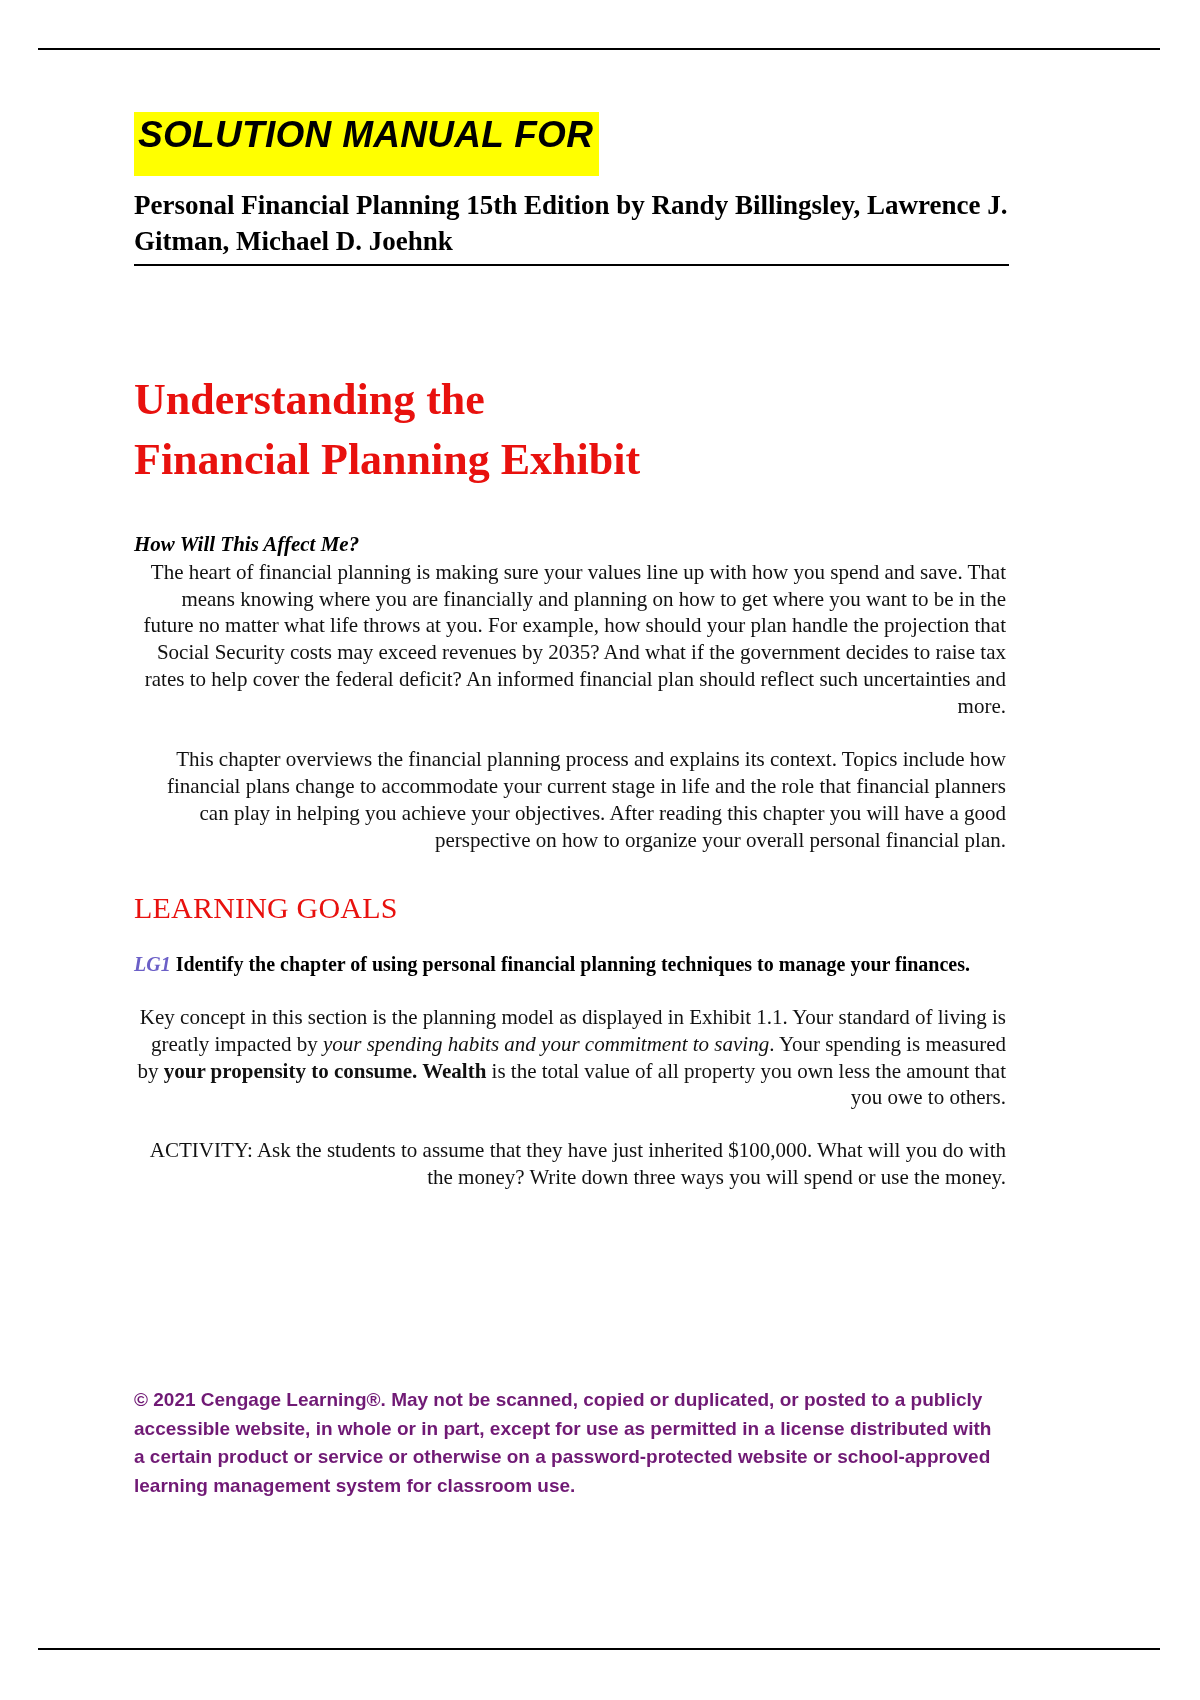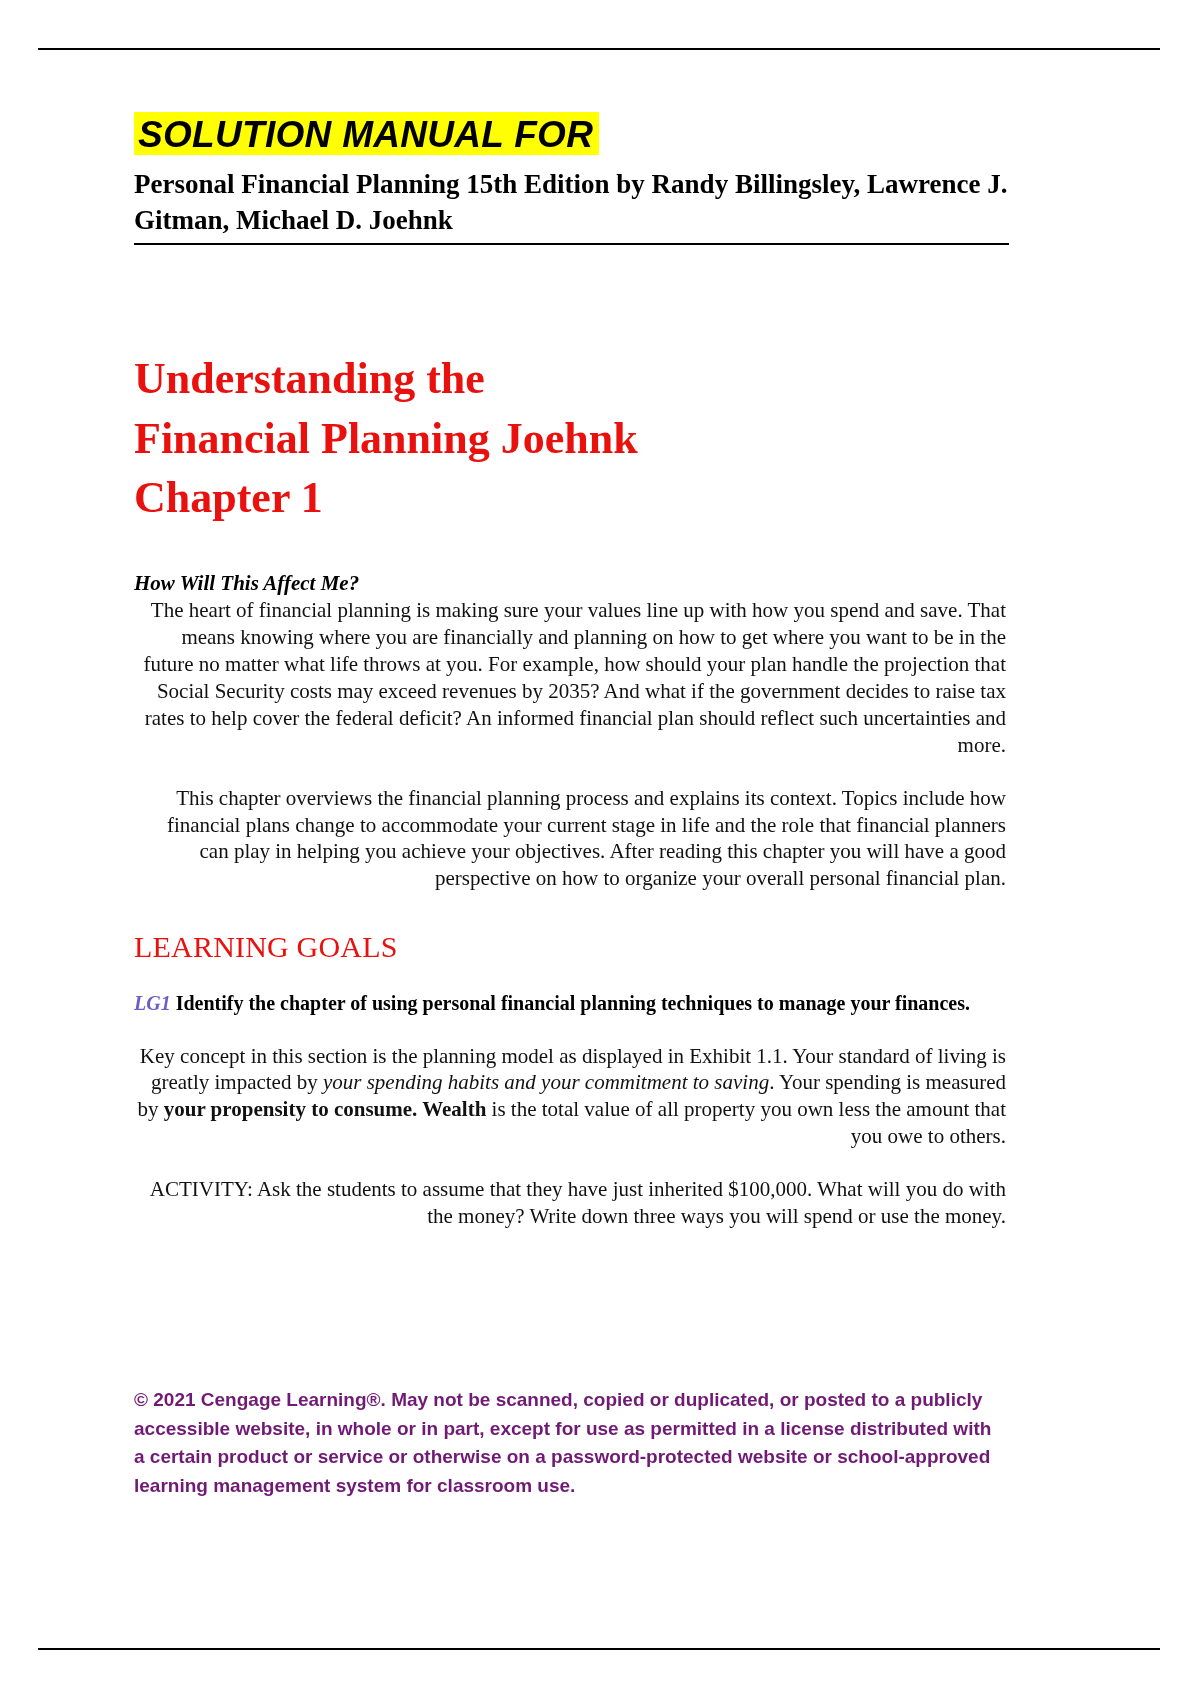--- a/index.html
+++ b/index.html
@@ -47,21 +47,21 @@
   }
   .title-highlight {
     display: inline-block;
     background: #ffff00;
     font-family: "Liberation Sans", sans-serif;
     font-weight: bold;
     font-style: italic;
     font-size: 37px;
     line-height: 1.12;
     letter-spacing: 0.3px;
-    padding: 2px 6px 0 4px;
+    padding: 2px 6px 21px 4px;
     color: #000000;
   }
   .subtitle {
     margin-top: 12px;
     font-family: "Liberation Serif", serif;
     font-weight: bold;
     font-size: 27px;
     line-height: 1.32;
     color: #000000;
     width: 875px;
@@ -141,22 +141,21 @@
 
     <div>
       <span class="title-highlight">SOLUTION MANUAL FOR</span>
     </div>
 
     <div class="subtitle">Personal Financial Planning 15th Edition by Randy Billingsley, Lawrence J. Gitman, Michael D. Joehnk</div>
     <div class="subtitle-rule"></div>
 
     <div class="chapter-heading">
       <div>Understanding the</div>
-      <div>Financial Planning Joehnk</div>
-      <div>Chapter 1</div>
+      <div>Financial Planning Exhibit</div>
     </div>
 
     <div class="section-lead">How Will This Affect Me?</div>
 
     <p class="body">The heart of financial planning is making sure your values line up with how you spend and save. That means knowing where you are financially and planning on how to get where you want to be in the future no matter what life throws at you. For example, how should your plan handle the projection that Social Security costs may exceed revenues by 2035? And what if the government decides to raise tax rates to help cover the federal deficit? An informed financial plan should reflect such uncertainties and more.</p>
 
     <div class="para-gap"></div>
 
     <p class="body">This chapter overviews the financial planning process and explains its context. Topics include how financial plans change to accommodate your current stage in life and the role that financial planners can play in helping you achieve your objectives. After reading this chapter you will have a good perspective on how to organize your overall personal financial plan.</p>
 

